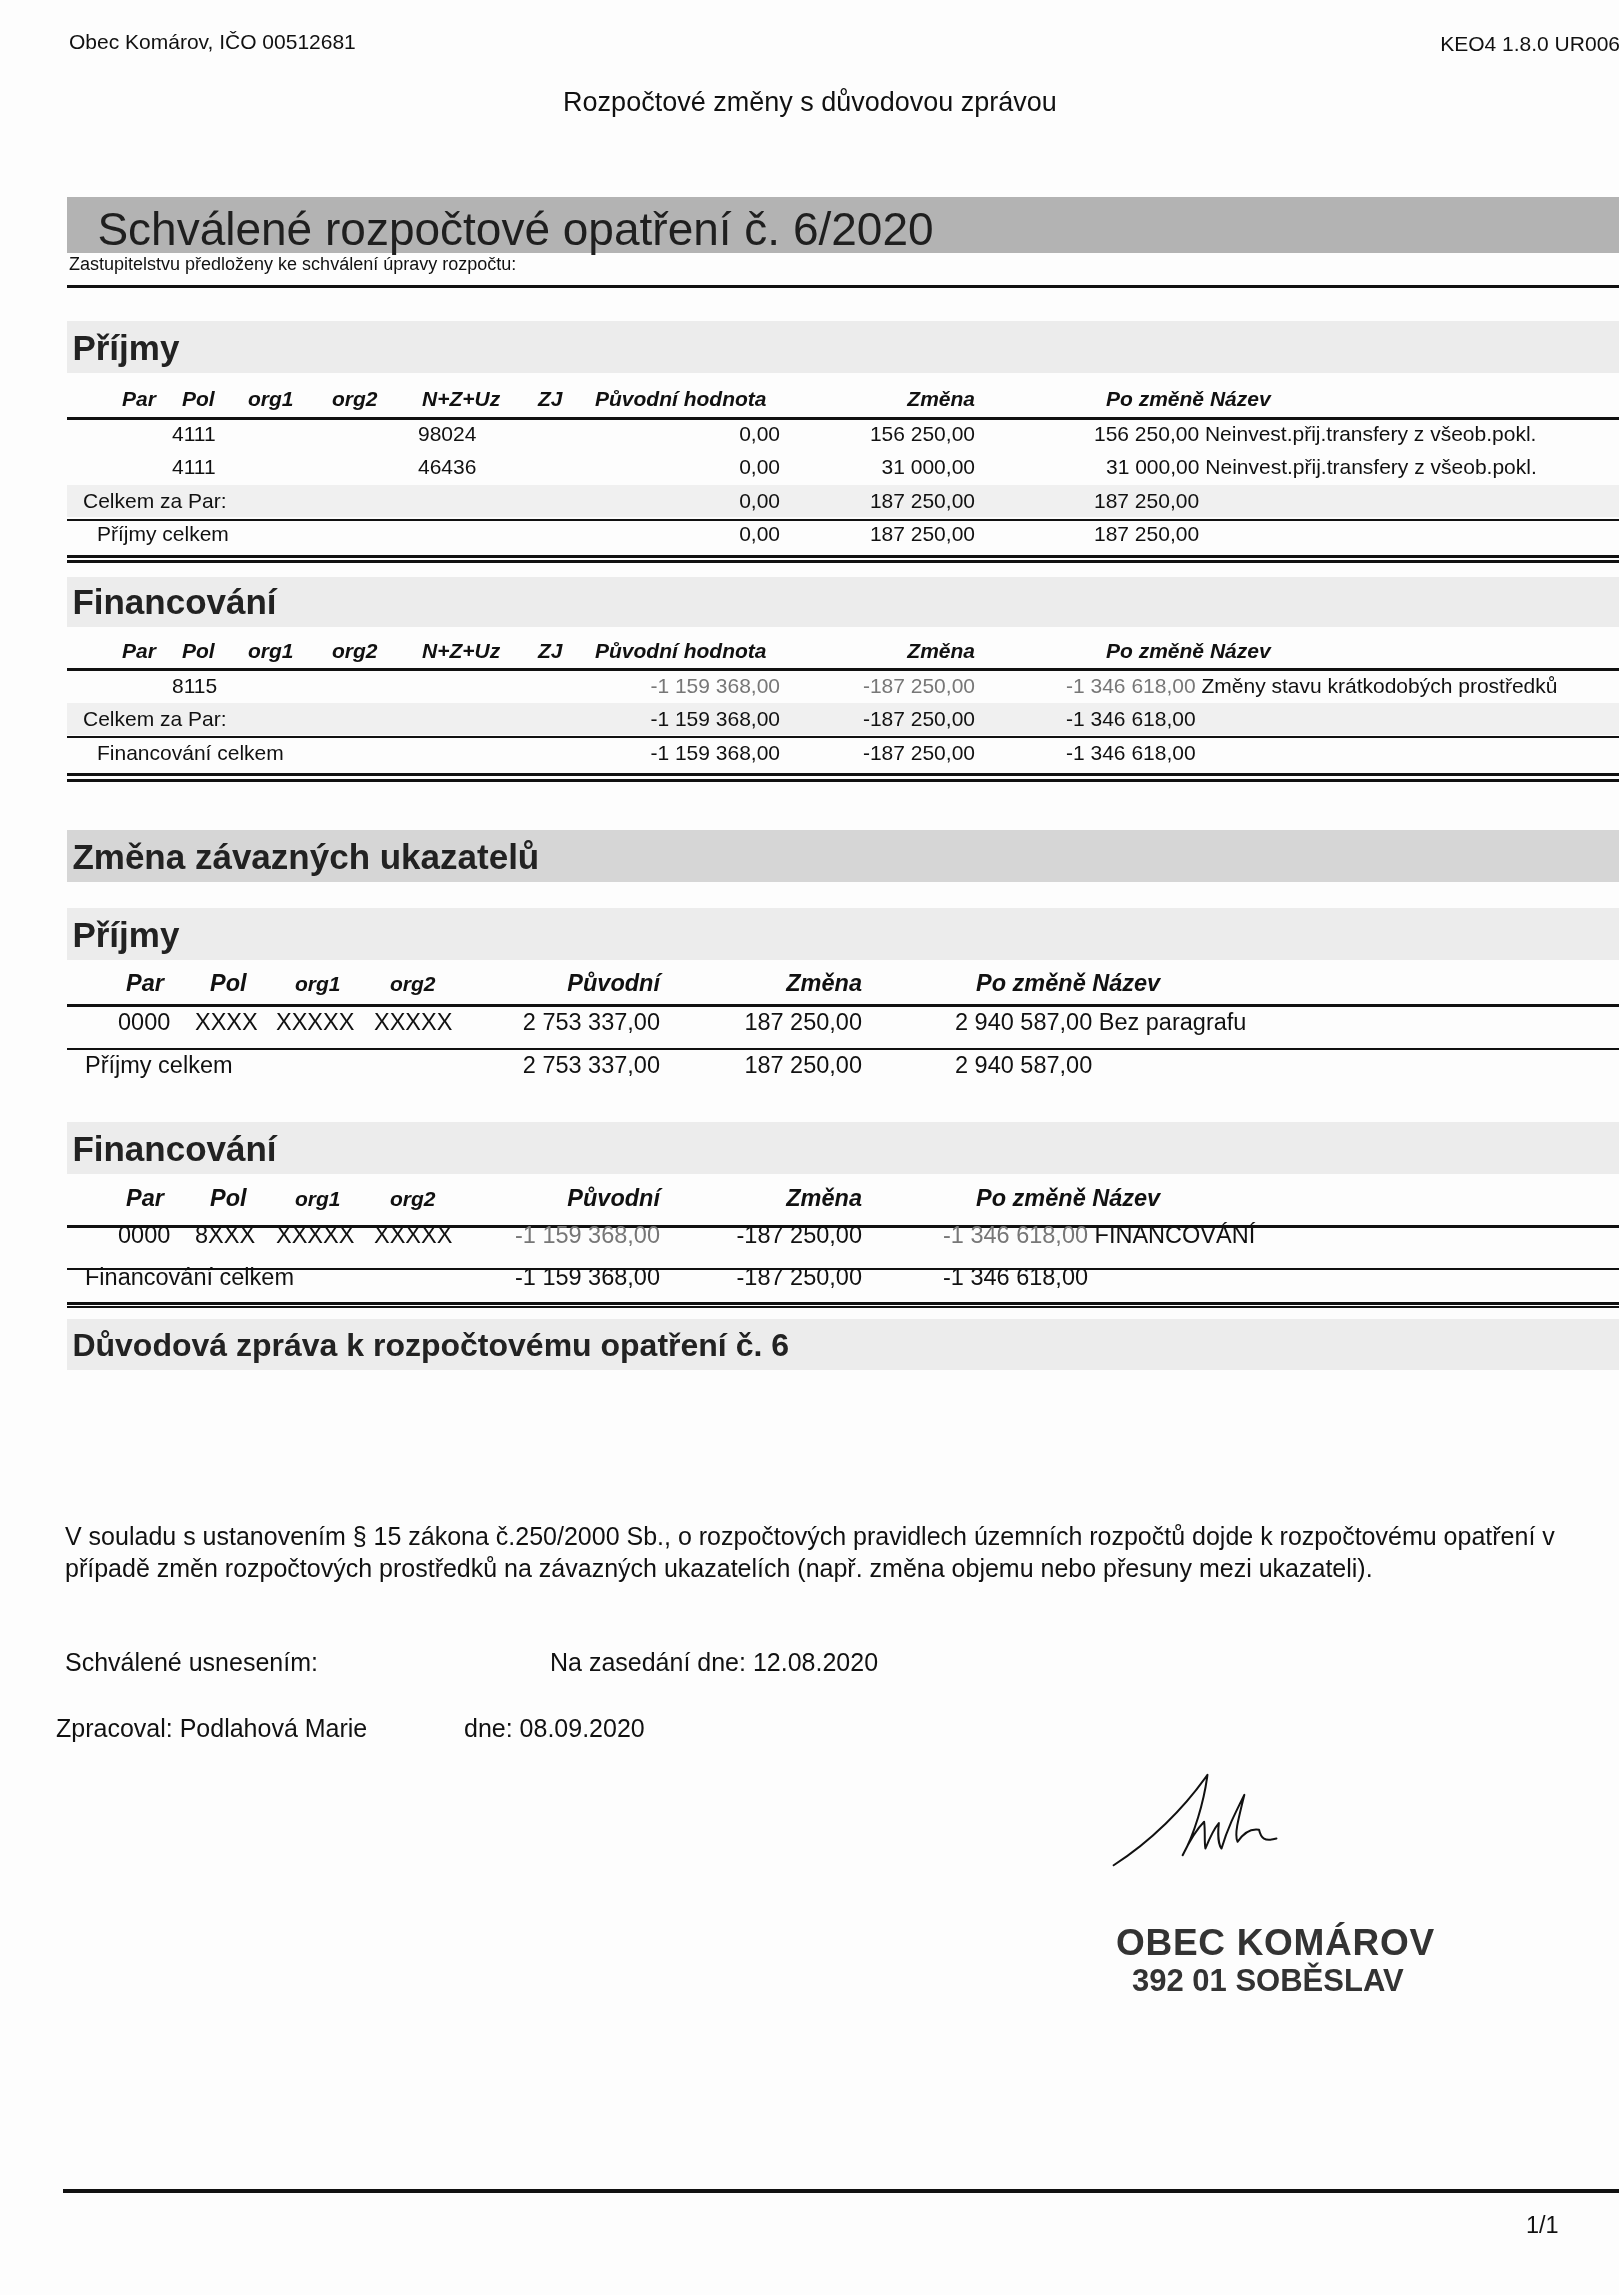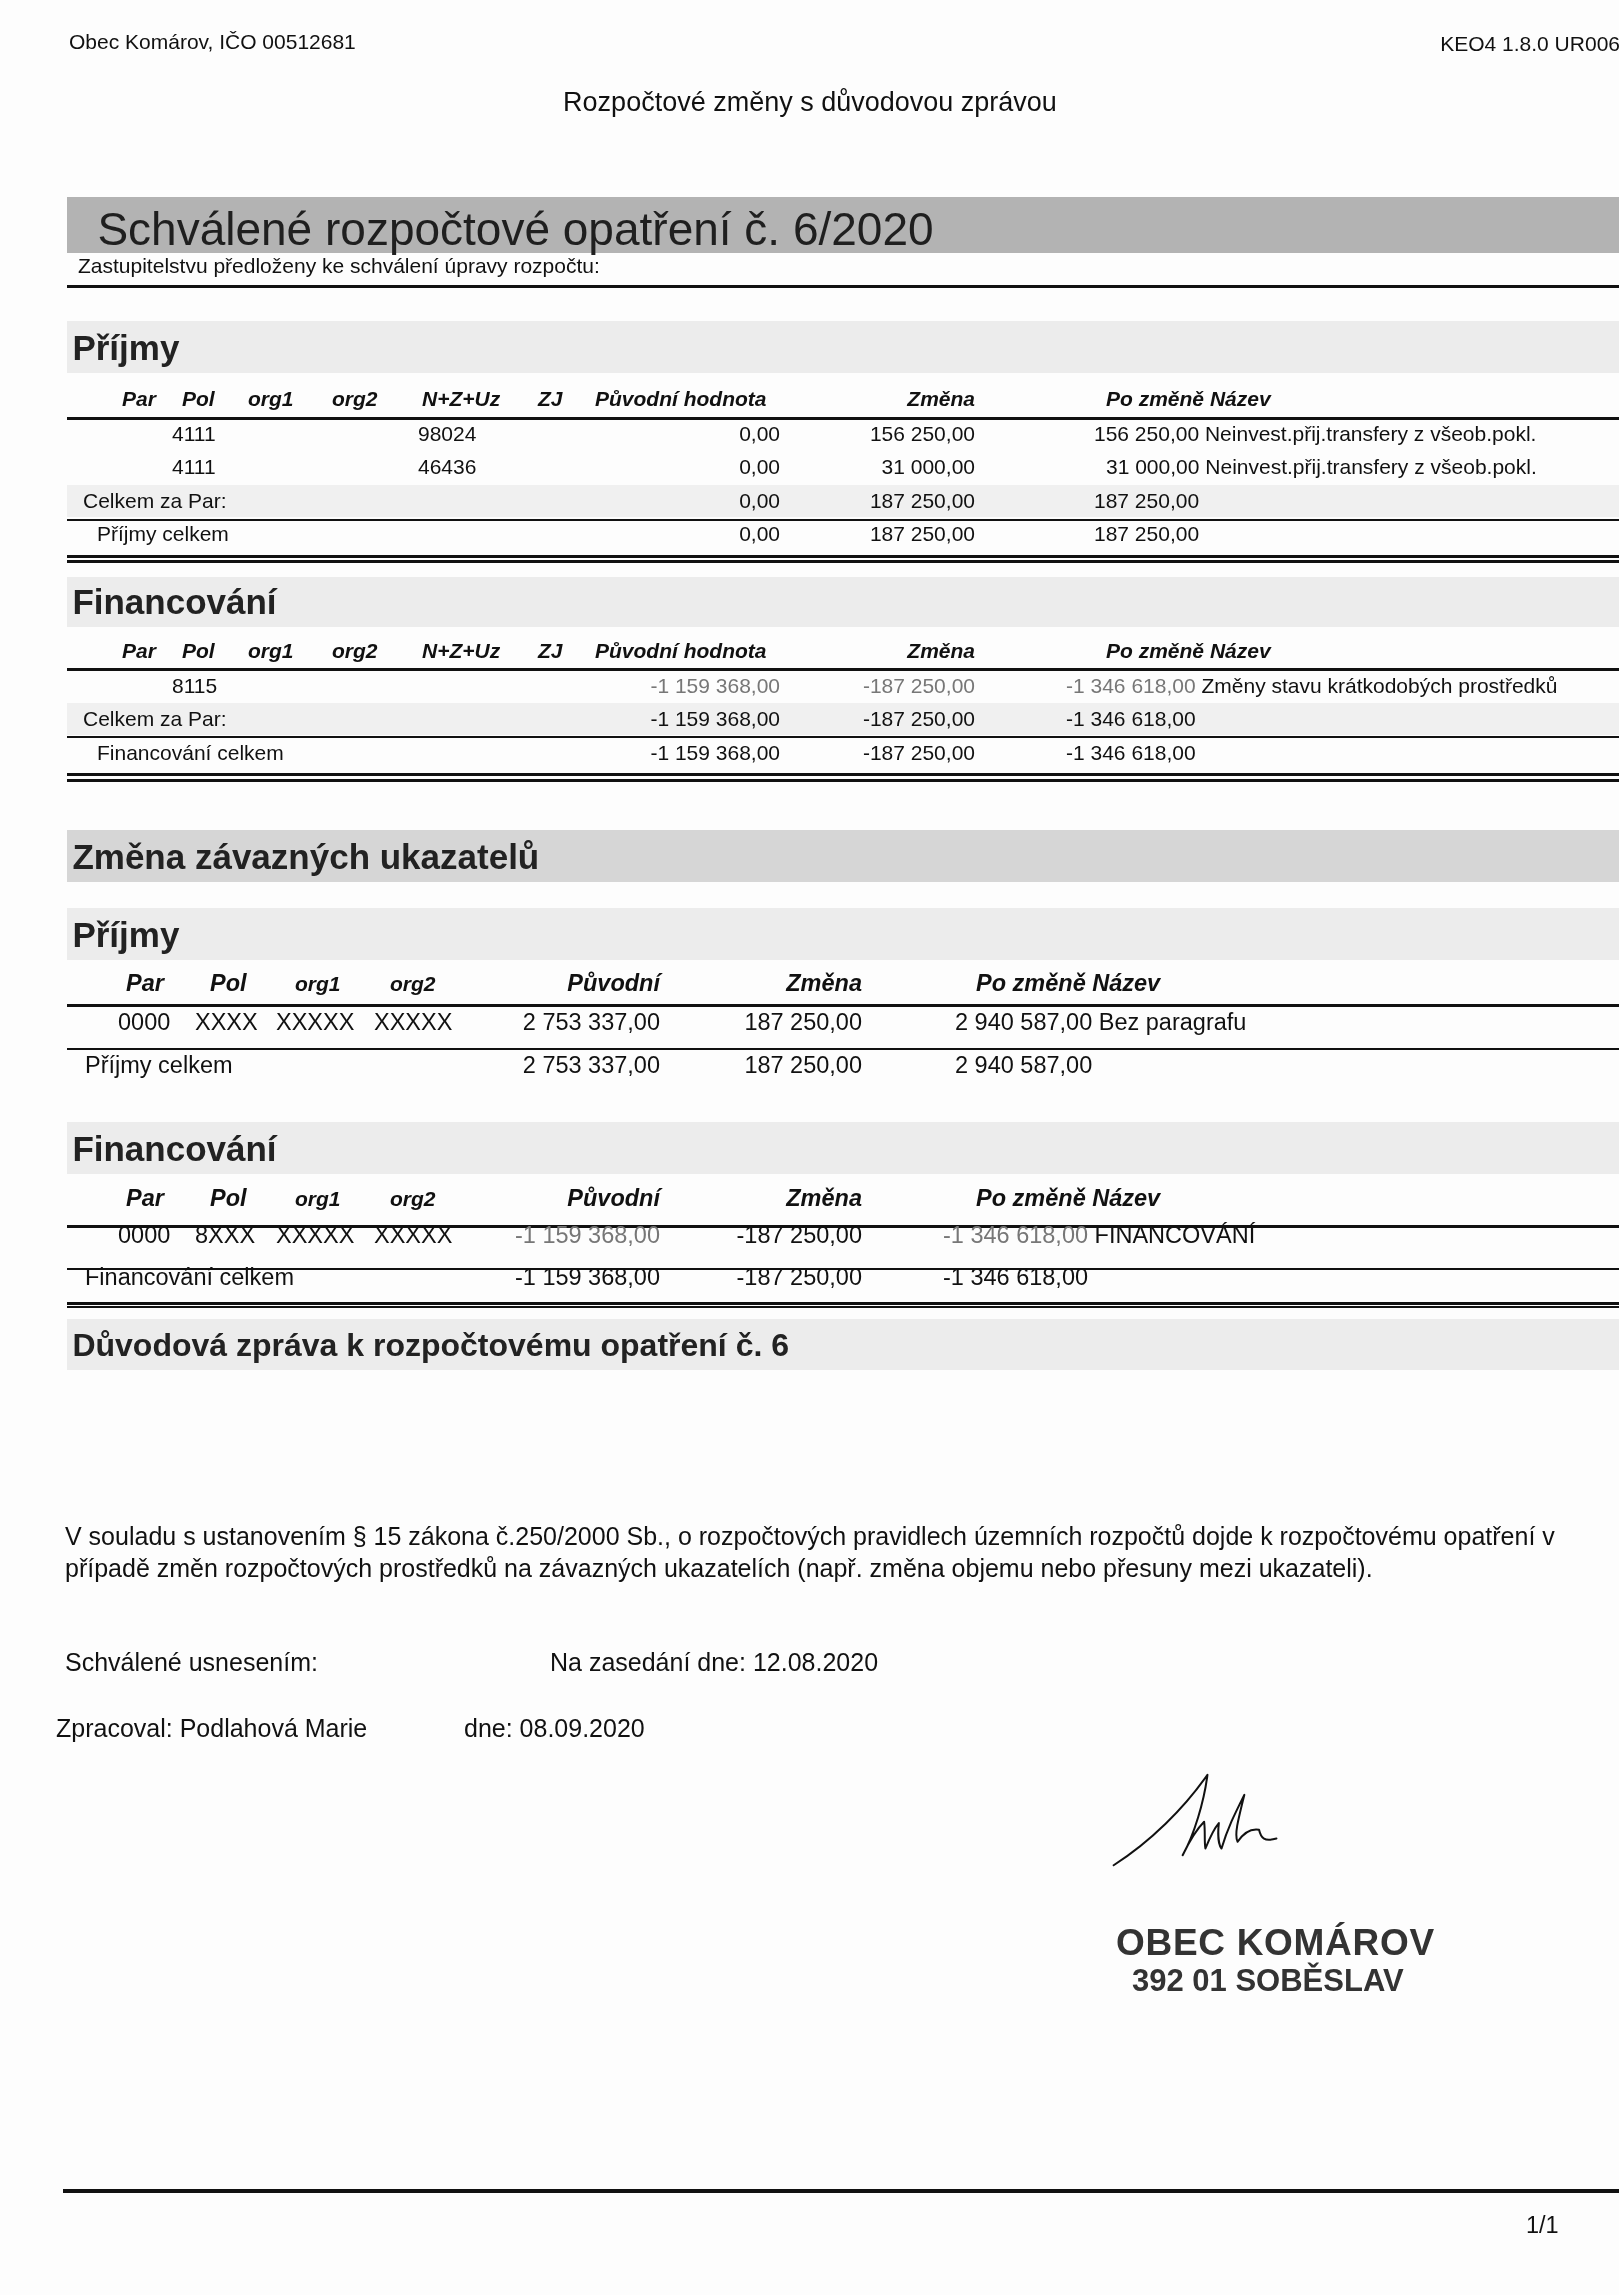--- a/index.html
+++ b/index.html
@@ -9,21 +9,21 @@
     font-family: "Liberation Sans", sans-serif;
   }
   .abs { position: absolute; }
   .hdr-left { left: 69px; top: 30px; font-size: 21px; }
   .hdr-right { right: 0px; top: 32px; font-size: 21px; white-space: nowrap; }
   .doc-title { left: 0; width: 1620px; top: 87px; text-align: center; font-size: 27px; }
 
   .banner { left: 67px; right: 0; background: #b3b3b3; }
   .banner-main { top: 197px; height: 56px; }
   .banner-main span { position: absolute; left: 5.4px; top: 5.4px; font-size: 46px; font-weight: normal; color: #1f1f1f; margin-left: 25px; }
-  .subtitle { left: 78px; top: 254px; font-size: 21px; }
+  .subtitle { left: 69px; top: 254px; font-size: 18px; }
   .rule-thick { left: 67px; right: 0; height: 3.4px; background: #111; }
 
   .band { left: 67px; right: 0; background: #ececec; }
   .band span { position: absolute; left: 5.4px; font-weight: bold; color: #222; }
   .band-lg span { font-size: 35px; }
   .band-dark { background: #d6d6d6; }
 
   .line { left: 67px; right: 0; background: #111; }
   .l3 { height: 2.7px; }
   .l2 { height: 2px; }

